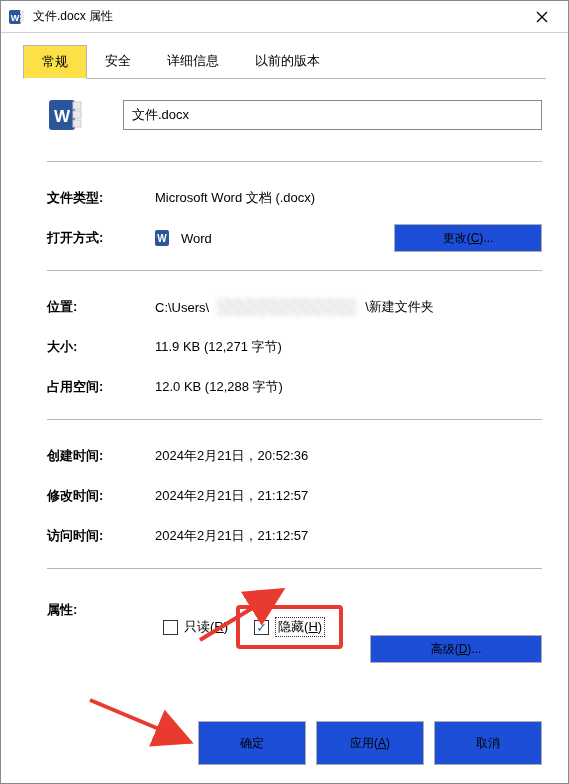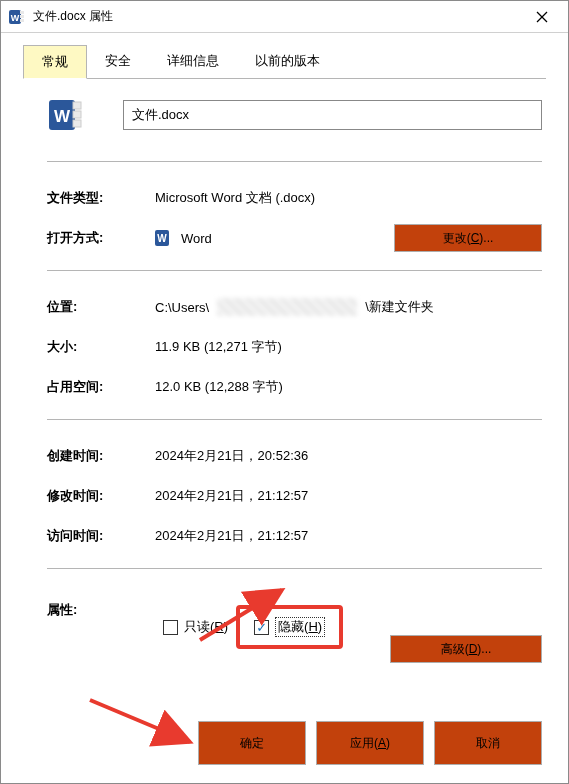--- a/index.html
+++ b/index.html
@@ -51,21 +51,21 @@
 .tab {
   padding: 7px 18px;
   font-size: 13px;
   cursor: pointer;
   position: relative;
   z-index: 1;
 }
 .tab.active {
   border: 1px solid #b5b5b5;
   border-bottom: 1px solid #fff;
-  background: #fef9c3;
+  background: #fde047;
 }
 .content {
   flex: 1;
   padding: 18px 26px 10px 46px;
   font-size: 13px;
   color: #000;
 }
 .topsec {
   display: flex;
   align-items: center;
@@ -88,30 +88,30 @@
   display: flex;
   align-items: center;
   min-height: 28px;
   margin-bottom: 12px;
 }
 .row .label { width: 108px; font-weight: bold; }
 .row .value { flex: 1; display: flex; align-items: center; gap: 8px; }
 .small-word-icon { width: 18px; height: 18px; }
 .btn {
   height: 28px;
-  background: #c2410c;
+  background: #1d4ed8;
   border: 1px solid #adadad;
   font-family: inherit;
   font-size: 12px;
   cursor: pointer;
   padding: 0 14px;
 }
 .btn u { text-decoration: underline; }
 .change-btn { width: 148px; margin-left: auto; }
-.adv-btn { width: 152px; margin-left: auto; margin-top: 44px; }
+.adv-btn { width: 172px; margin-left: auto; margin-top: 44px; }
 .pixelate {
   display: inline-block;
   width: 140px; height: 18px;
   background: repeating-linear-gradient(45deg,#e8e8e8 0 4px,#f4f4f4 4px 8px);
   filter: blur(2px);
   vertical-align: middle;
 }
 .attrs {
   display: flex;
   align-items: center;

